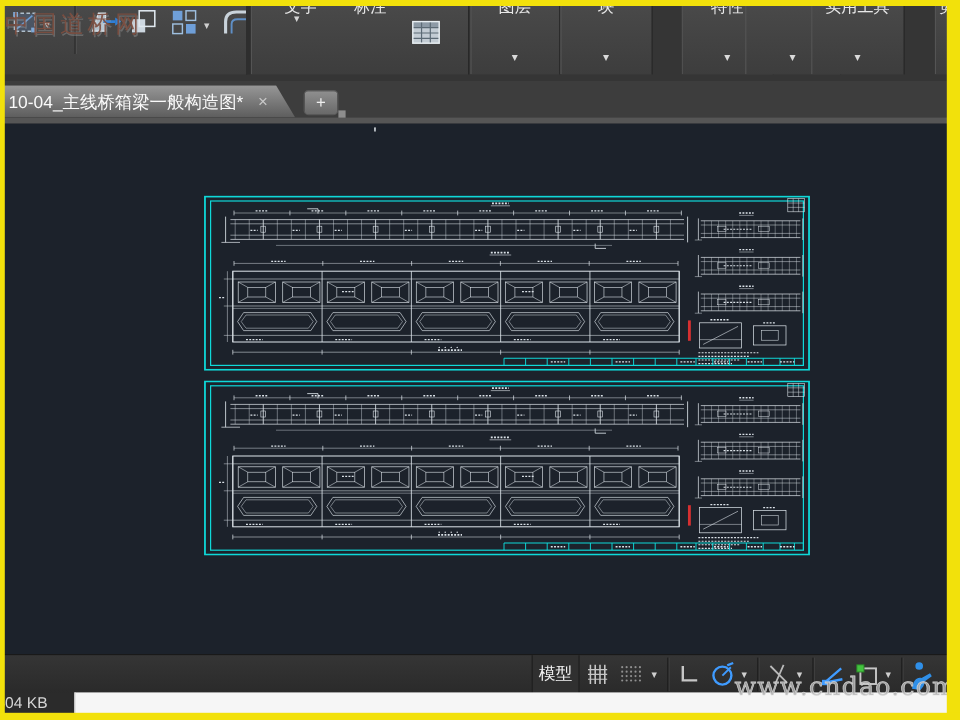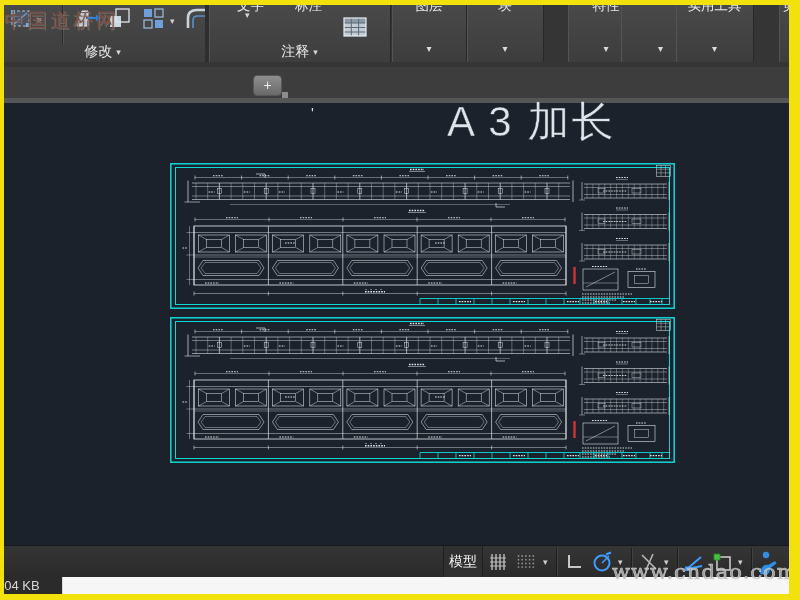--- a/index.html
+++ b/index.html
@@ -117,42 +117,36 @@
           <rect x="15" y="15" width="8" height="8" fill="#6f9fd8"></rect>
         </svg>
     </div>
     <div class="sdd" style="left:170px;top:16px;position:absolute">▾</div>
     <div class="mico" style="left:182px;top:3px">
       <svg width="30" height="30">
           <path d="M6 25V15q0-8 9-8h11" fill="none" stroke="#c9d3db" stroke-width="2.6"></path>
           <path d="M11 25v-8q0-4 5-4h10" fill="none" stroke="#5f8fc6" stroke-width="1.6"></path>
         </svg>
     </div>
-    <div class="plabel">
-      <span>修改</span> <span class="dd">▾</span>
-    </div>
   </div>
 
   <div class="rgap"></div>
 
   <div class="rpanel" id="p-annotate">
     <div class="annbtn" style="left:28px;top:-3px">文字</div>
     <div class="annbtn" style="left:36px;top:10px;font-size:9px;color:#d6d6d6">▾</div>
     <div class="annbtn" style="left:86px;top:-3px">标注</div>
     <div class="mico" style="left:132px;top:14px">
       <svg width="28" height="26">
           <rect x="3" y="4" width="22" height="18" fill="#c3ccd4"></rect>
           <rect x="3" y="4" width="22" height="5" fill="#8d9aa6"></rect>
           <path d="M3 9h22M3 13.5h22M3 18h22M10.3 4v18M17.6 4v18" fill="none" stroke="#5c6a75" stroke-width="1"></path>
           <rect x="3" y="4" width="22" height="18" fill="none" stroke="#e8eef2" stroke-width="1.2"></rect>
         </svg>
     </div>
-    <div class="plabel">
-      <span>注释</span> <span class="dd">▾</span>
-    </div>
   </div>
 
   <div class="rpanel" id="p-layers">
     <div class="ptop">图层</div>
     <div class="parrow">▾</div>
   </div>
   <div class="rpanel" id="p-block">
     <div class="ptop">块</div>
     <div class="parrow">▾</div>
   </div>
@@ -167,28 +161,31 @@
   <div class="rpanel" id="p-utils">
     <div class="ptop">实用工具</div>
     <div class="parrow">▾</div>
   </div>
   <div class="rpanel" id="p-clip">
     <div class="ptop">剪</div>
   </div>
 </div>
 
 <div id="tabbar">
+  <div id="tab-active">
+    <div id="tab-title">10-04_主线桥箱梁一般构造图*</div>
+    <div id="tab-close">×</div>
+  </div>
   <div id="tab-new">+</div>
   <div id="tab-artifact"></div>
   <div id="tab-shadow"></div>
 </div>
 
 <div id="canvas">
   <div id="stray">'</div>
-  <div id="a3-label">A 3 加长</div>
   <svg class="sheet" id="sheet1" viewBox="0 0 505 146">
       <rect x="0.8" y="0.8" width="503.4" height="144.4" stroke="#0fd8d8" stroke-width="1.5" fill="none"></rect>
       <rect x="5.5" y="4.5" width="494" height="137" stroke="#0fd8d8" stroke-width="1" fill="none"></rect>
       <rect x="486.5" y="2.5" width="14" height="11" stroke="#dce3e9" stroke-width="0.5" fill="none"></rect>
       <line x1="486.5" y1="6.2" x2="500.5" y2="6.2" stroke="#dce3e9" stroke-width="0.4"></line>
       <line x1="486.5" y1="9.8" x2="500.5" y2="9.8" stroke="#dce3e9" stroke-width="0.4"></line>
       <line x1="491" y1="2.5" x2="491" y2="13.5" stroke="#dce3e9" stroke-width="0.4"></line>
       <line x1="495.5" y1="2.5" x2="495.5" y2="13.5" stroke="#dce3e9" stroke-width="0.4"></line>
       <line x1="240" y1="6.5" x2="254" y2="6.5" stroke="#dce3e9" stroke-width="1.4" stroke-dasharray="1.6 1.1"></line>
       <line x1="239" y1="8.5" x2="255" y2="8.5" stroke="#dce3e9" stroke-width="0.5"></line>

